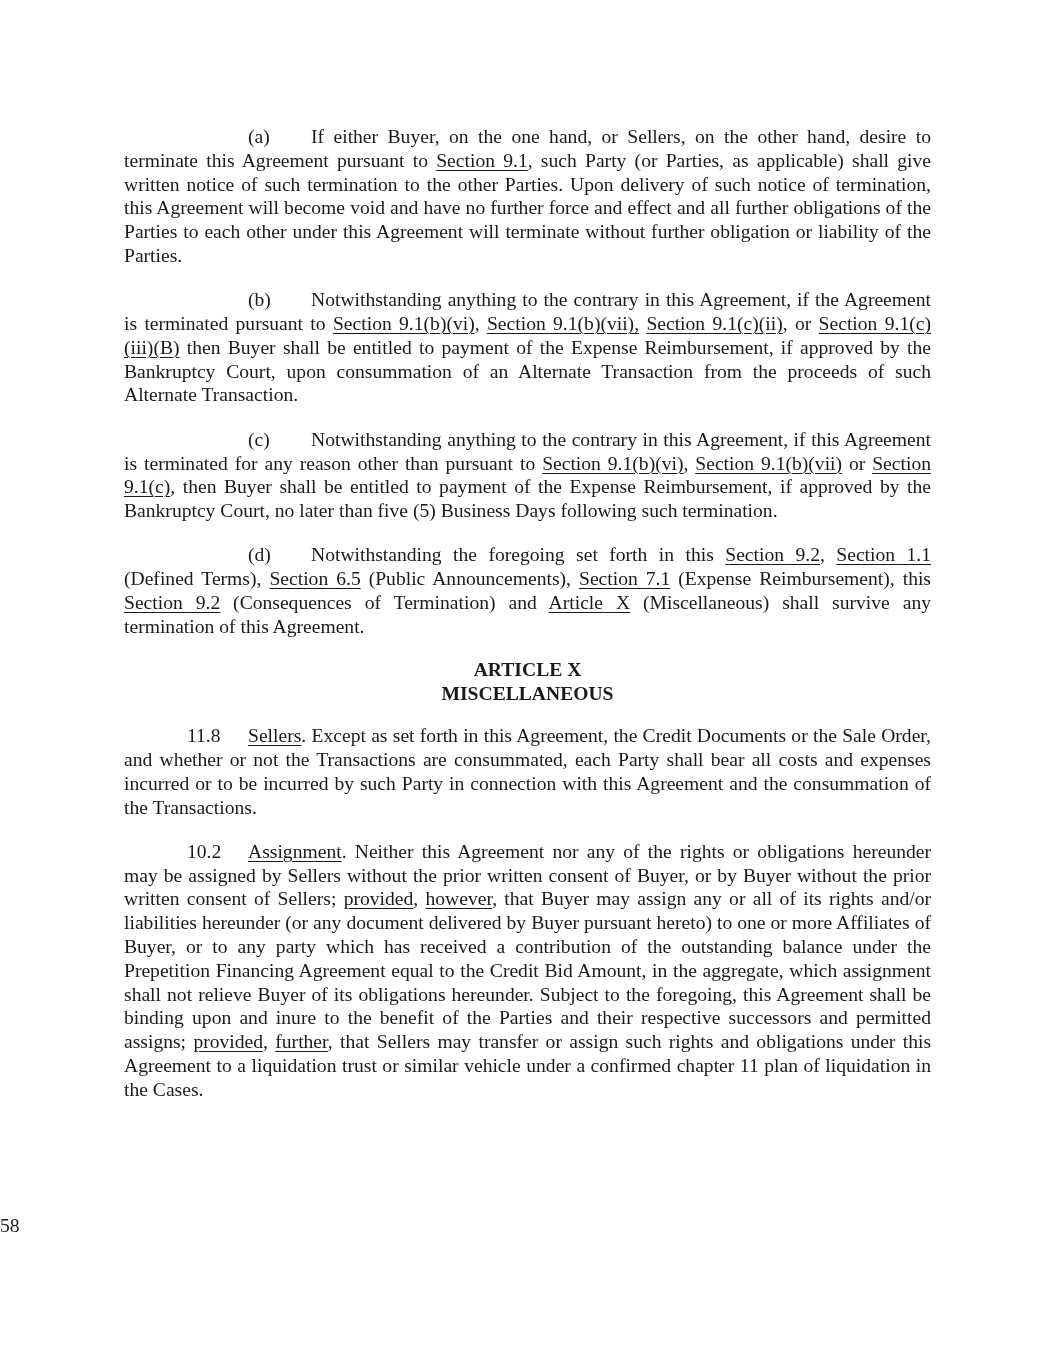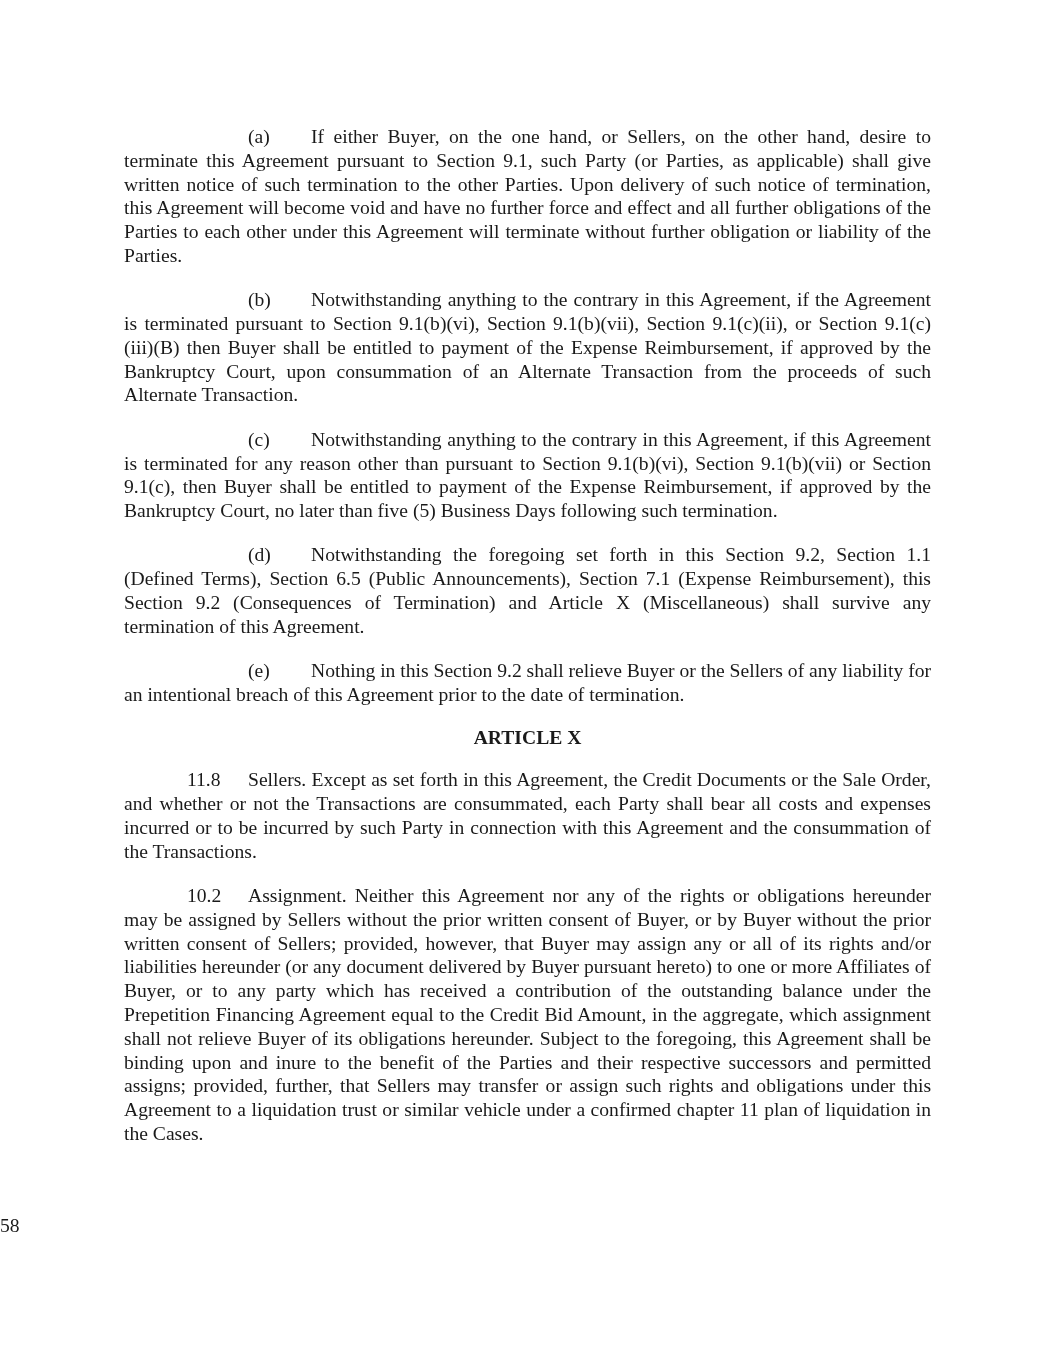--- a/index.html
+++ b/index.html
@@ -27,20 +27,21 @@
       margin: 0 0 20.5px 0;
       text-align: justify;
       text-align-last: left;
     }
     .indent-sub { text-indent: 124px; }
     .indent-sec { text-indent: 63px; }
     .label { display: inline-block; text-indent: 0; }
     .label-sub { width: 63px; }
     .label-sec { width: 61px; }
     u, .ul {
+      text-decoration: underline;
       text-decoration-thickness: 1px;
       text-underline-offset: 3px;
     }
     .heading {
       text-align: center;
       font-weight: bold;
       margin: -1px 0 18px 0;
       line-height: 24px;
     }
     .page-number {
@@ -65,26 +66,24 @@
   </p>
 
   <p class="para indent-sub">
     <span class="label label-sub">(c)</span><span>Notwithstanding anything to the contrary in this Agreement, if this Agreement is terminated for any reason other than pursuant to <span class="ul">Section 9.1(b)(vi)</span>, <span class="ul">Section 9.1(b)(vii)</span> or <span class="ul">Section 9.1(c)</span>, then Buyer shall be entitled to payment of the Expense Reimbursement, if approved by the Bankruptcy Court, no later than five (5) Business Days following such termination.</span>
   </p>
 
   <p class="para indent-sub">
     <span class="label label-sub">(d)</span><span>Notwithstanding the foregoing set forth in this <span class="ul">Section 9.2</span>, <span class="ul">Section 1.1</span> (Defined Terms), <span class="ul">Section 6.5</span> (Public Announcements), <span class="ul">Section 7.1</span> (Expense Reimbursement), this <span class="ul">Section 9.2</span> (Consequences of Termination) and <span class="ul">Article X</span> (Miscellaneous) shall survive any termination of this Agreement.</span>
   </p>
 
-  <p class="para indent-sub">
-    <span class="label label-sub">(e)</span><span>Nothing in this <span class="ul">Section 9.2</span> shall relieve Buyer or the Sellers of any liability for an intentional breach of this Agreement prior to the date of termination.</span>
-  </p>
 
   <div class="heading">
     <div>ARTICLE X</div>
+    <div>MISCELLANEOUS</div>
   </div>
 
   <p class="para indent-sec">
     <span class="label label-sec">11.8</span><span><span class="ul">Sellers</span>. Except as set forth in this Agreement, the Credit Documents or the Sale Order, and whether or not the Transactions are consummated, each Party shall bear all costs and expenses incurred or to be incurred by such Party in connection with this Agreement and the consummation of the Transactions.</span>
   </p>
 
   <p class="para indent-sec">
     <span class="label label-sec">10.2</span><span><span class="ul">Assignment</span>. Neither this Agreement nor any of the rights or obligations hereunder may be assigned by Sellers without the prior written consent of Buyer, or by Buyer without the prior written consent of Sellers; <span class="ul">provided</span>, <span class="ul">however</span>, that Buyer may assign any or all of its rights and/or liabilities hereunder (or any document delivered by Buyer pursuant hereto) to one or more Affiliates of Buyer, or to any party which has received a contribution of the outstanding balance under the Prepetition Financing Agreement equal to the Credit Bid Amount, in the aggregate, which assignment shall not relieve Buyer of its obligations hereunder. Subject to the foregoing, this Agreement shall be binding upon and inure to the benefit of the Parties and their respective successors and permitted assigns; <span class="ul">provided</span>, <span class="ul">further</span>, that Sellers may transfer or assign such rights and obligations under this Agreement to a liquidation trust or similar vehicle under a confirmed chapter 11 plan of liquidation in the Cases.</span>
   </p>
 

